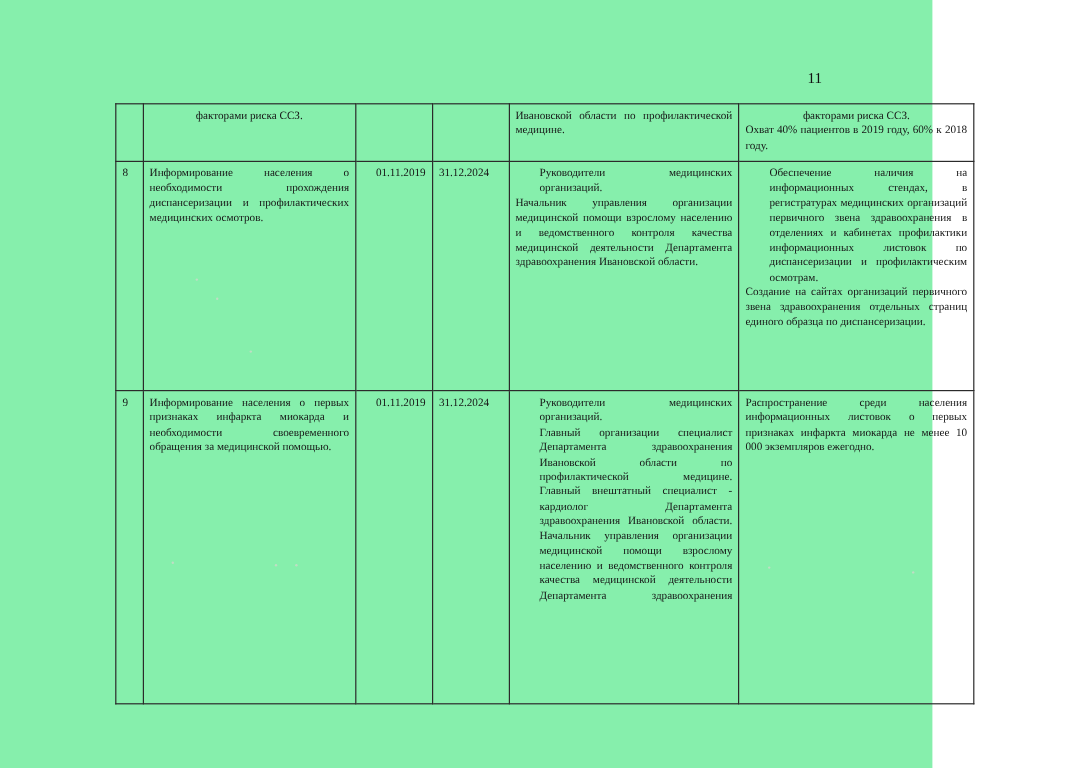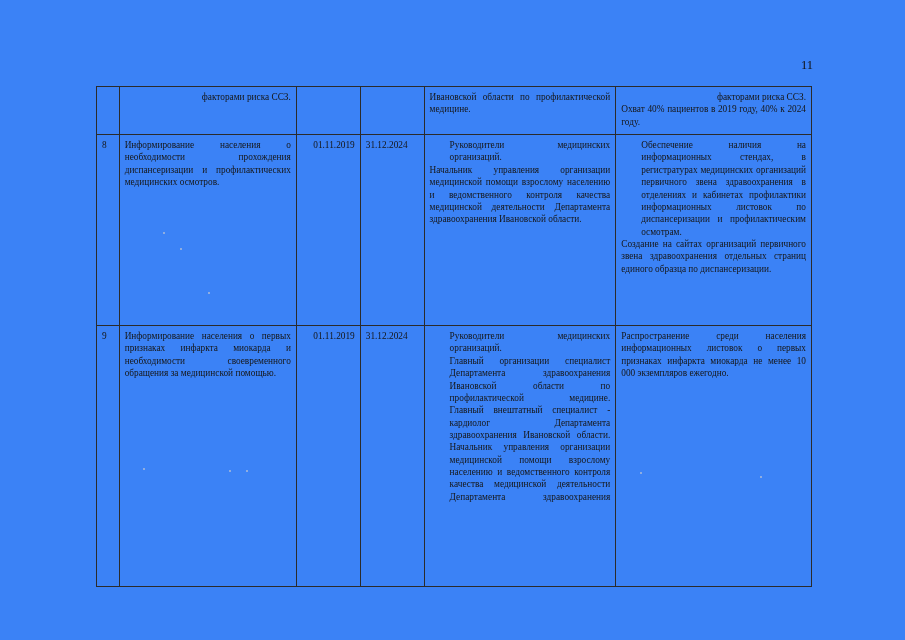--- a/index.html
+++ b/index.html
@@ -10,23 +10,23 @@
   body {
     width: 905px;
     height: 640px;
     font-family: "Liberation Serif", serif;
     color: #1a1a1a;
     position: relative;
     overflow: hidden;
   }
   .page {
     position: relative;
-    width: 905px;
+    width: 777px;
     height: 640px;
-    background: #3b82f6;
+    background: #86efac;
   }
   .page-number {
     position: absolute;
     top: 58px;
     right: 92px;
     font-size: 12.5px;
     font-family: "Liberation Serif", serif;
     color: #111;
   }
   .doc-table {
@@ -65,21 +65,21 @@
   .just {
     text-align: justify;
     text-align-last: justify;
     padding-left: 20px;
   }
   .just-last-left {
     text-align: justify;
     text-align-last: left;
   }
   .nojust {
-    text-align: right;
+    text-align: center;
   }
   
   .speck {
     position: absolute;
     background: #d8d5cf;
     border-radius: 50%;
     opacity: .7;
   }
 </style>
 </head>
@@ -105,21 +105,21 @@
         <td class="c-measure">
           <span class="cellline nojust">факторами риска ССЗ.</span>
         </td>
         <td class="c-date1"></td>
         <td class="c-date2"></td>
         <td class="c-exec">
           <span class="cellline just-last-left">Ивановской области по профилактической медицине.</span>
         </td>
         <td class="c-result">
           <span class="cellline nojust">факторами риска ССЗ.</span>
-          <span class="cellline just-last-left">Охват 40% пациентов в 2019 году, 40% к 2024 году.</span>
+          <span class="cellline just-last-left">Охват 40% пациентов в 2019 году, 60% к 2018 году.</span>
         </td>
       </tr>
 
       <tr>
         <td class="c-num">8</td>
         <td class="c-measure" style="height:180px">
           <span class="cellline just-last-left">Информирование населения о необходимости прохождения диспансеризации и профилактических медицинских осмотров.</span>
         </td>
         <td class="c-date1">01.11.2019</td>
         <td class="c-date2">31.12.2024</td>

